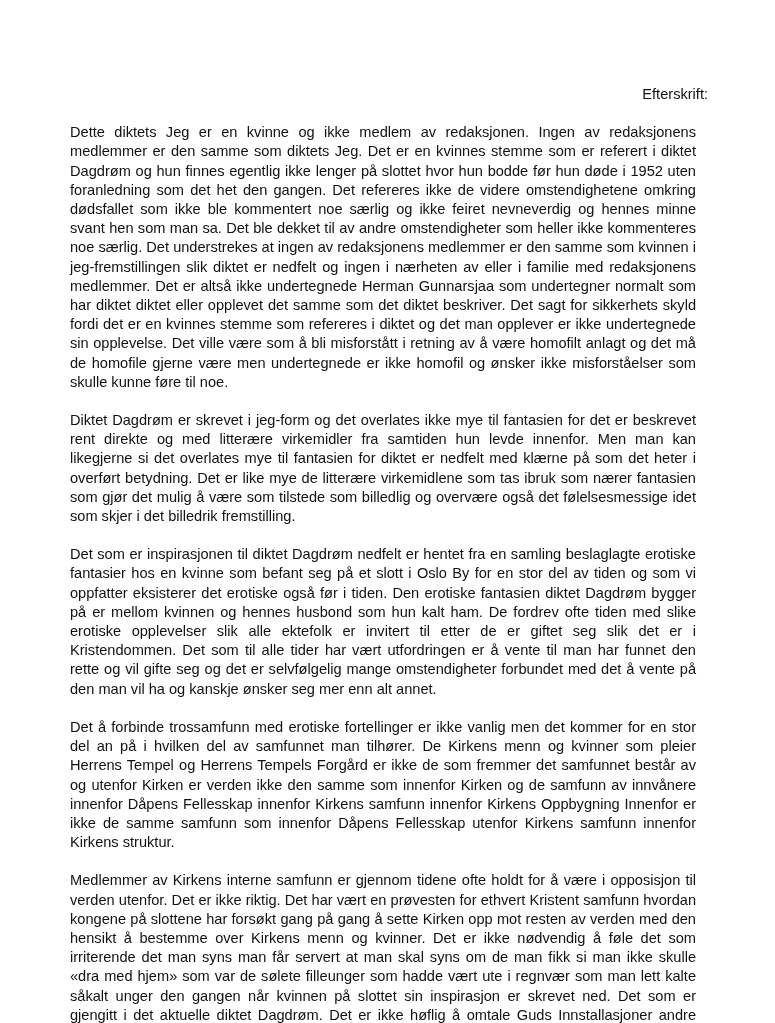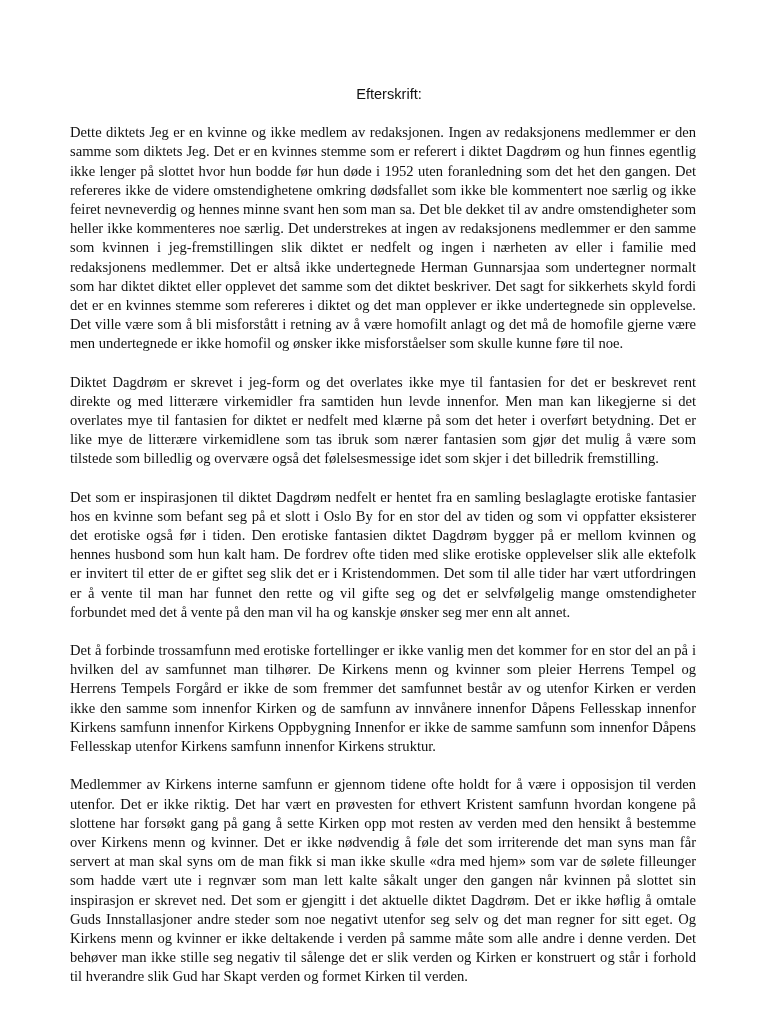--- a/index.html
+++ b/index.html
@@ -18,27 +18,26 @@
       left: 70px;
       top: 85px;
       width: 638px;
       font-family: "Liberation Sans", sans-serif;
       font-size: 14.6px;
       line-height: 19.2px;
       color: #111111;
     }
     .heading {
       margin: 0 0 19px 0;
-      text-align: center;
+      text-align: right;
     }
     .para {
       margin: 0 12px 19px 0;
       text-align: justify;
       hyphens: none;
-      font-family: Liberation Serif, serif;
     }
   </style>
 </head>
 <body>
 
 <div class="page">
   <p class="heading">Efterskrift:</p>
   <p class="para">Dette diktets Jeg er en kvinne og ikke medlem av redaksjonen. Ingen av redaksjonens medlemmer er den samme som diktets Jeg. Det er en kvinnes stemme som er referert i diktet Dagdrøm og hun finnes egentlig ikke lenger på slottet hvor hun bodde før hun døde i 1952 uten foranledning som det het den gangen. Det refereres ikke de videre omstendighetene omkring dødsfallet som ikke ble kommentert noe særlig og ikke feiret nevneverdig og hennes minne svant hen som man sa. Det ble dekket til av andre omstendigheter som heller ikke kommenteres noe særlig. Det understrekes at ingen av redaksjonens medlemmer er den samme som kvinnen i jeg-fremstillingen slik diktet er nedfelt og ingen i nærheten av eller i familie med redaksjonens medlemmer. Det er altså ikke undertegnede Herman Gunnarsjaa som undertegner normalt som har diktet diktet eller opplevet det samme som det diktet beskriver. Det sagt for sikkerhets skyld fordi det er en kvinnes stemme som refereres i diktet og det man opplever er ikke undertegnede sin opplevelse. Det ville være som å bli misforstått i retning av å være homofilt anlagt og det må de homofile gjerne være men undertegnede er ikke homofil og ønsker ikke misforståelser som skulle kunne føre til noe.</p>
   <p class="para">Diktet Dagdrøm er skrevet i jeg-form og det overlates ikke mye til fantasien for det er beskrevet rent direkte og med litterære virkemidler fra samtiden hun levde innenfor. Men man kan likegjerne si det overlates mye til fantasien for diktet er nedfelt med klærne på som det heter i overført betydning. Det er like mye de litterære virkemidlene som tas ibruk som nærer fantasien som gjør det mulig å være som tilstede som billedlig og overvære også det følelsesmessige idet som skjer i det billedrik fremstilling.</p>
   <p class="para">Det som er inspirasjonen til diktet Dagdrøm nedfelt er hentet fra en samling beslaglagte erotiske fantasier hos en kvinne som befant seg på et slott i Oslo By for en stor del av tiden og som vi oppfatter eksisterer det erotiske også før i tiden. Den erotiske fantasien diktet Dagdrøm bygger på er mellom kvinnen og hennes husbond som hun kalt ham. De fordrev ofte tiden med slike erotiske opplevelser slik alle ektefolk er invitert til etter de er giftet seg slik det er i Kristendommen. Det som til alle tider har vært utfordringen er å vente til man har funnet den rette og vil gifte seg og det er selvfølgelig mange omstendigheter forbundet med det å vente på den man vil ha og kanskje ønsker seg mer enn alt annet.</p>

